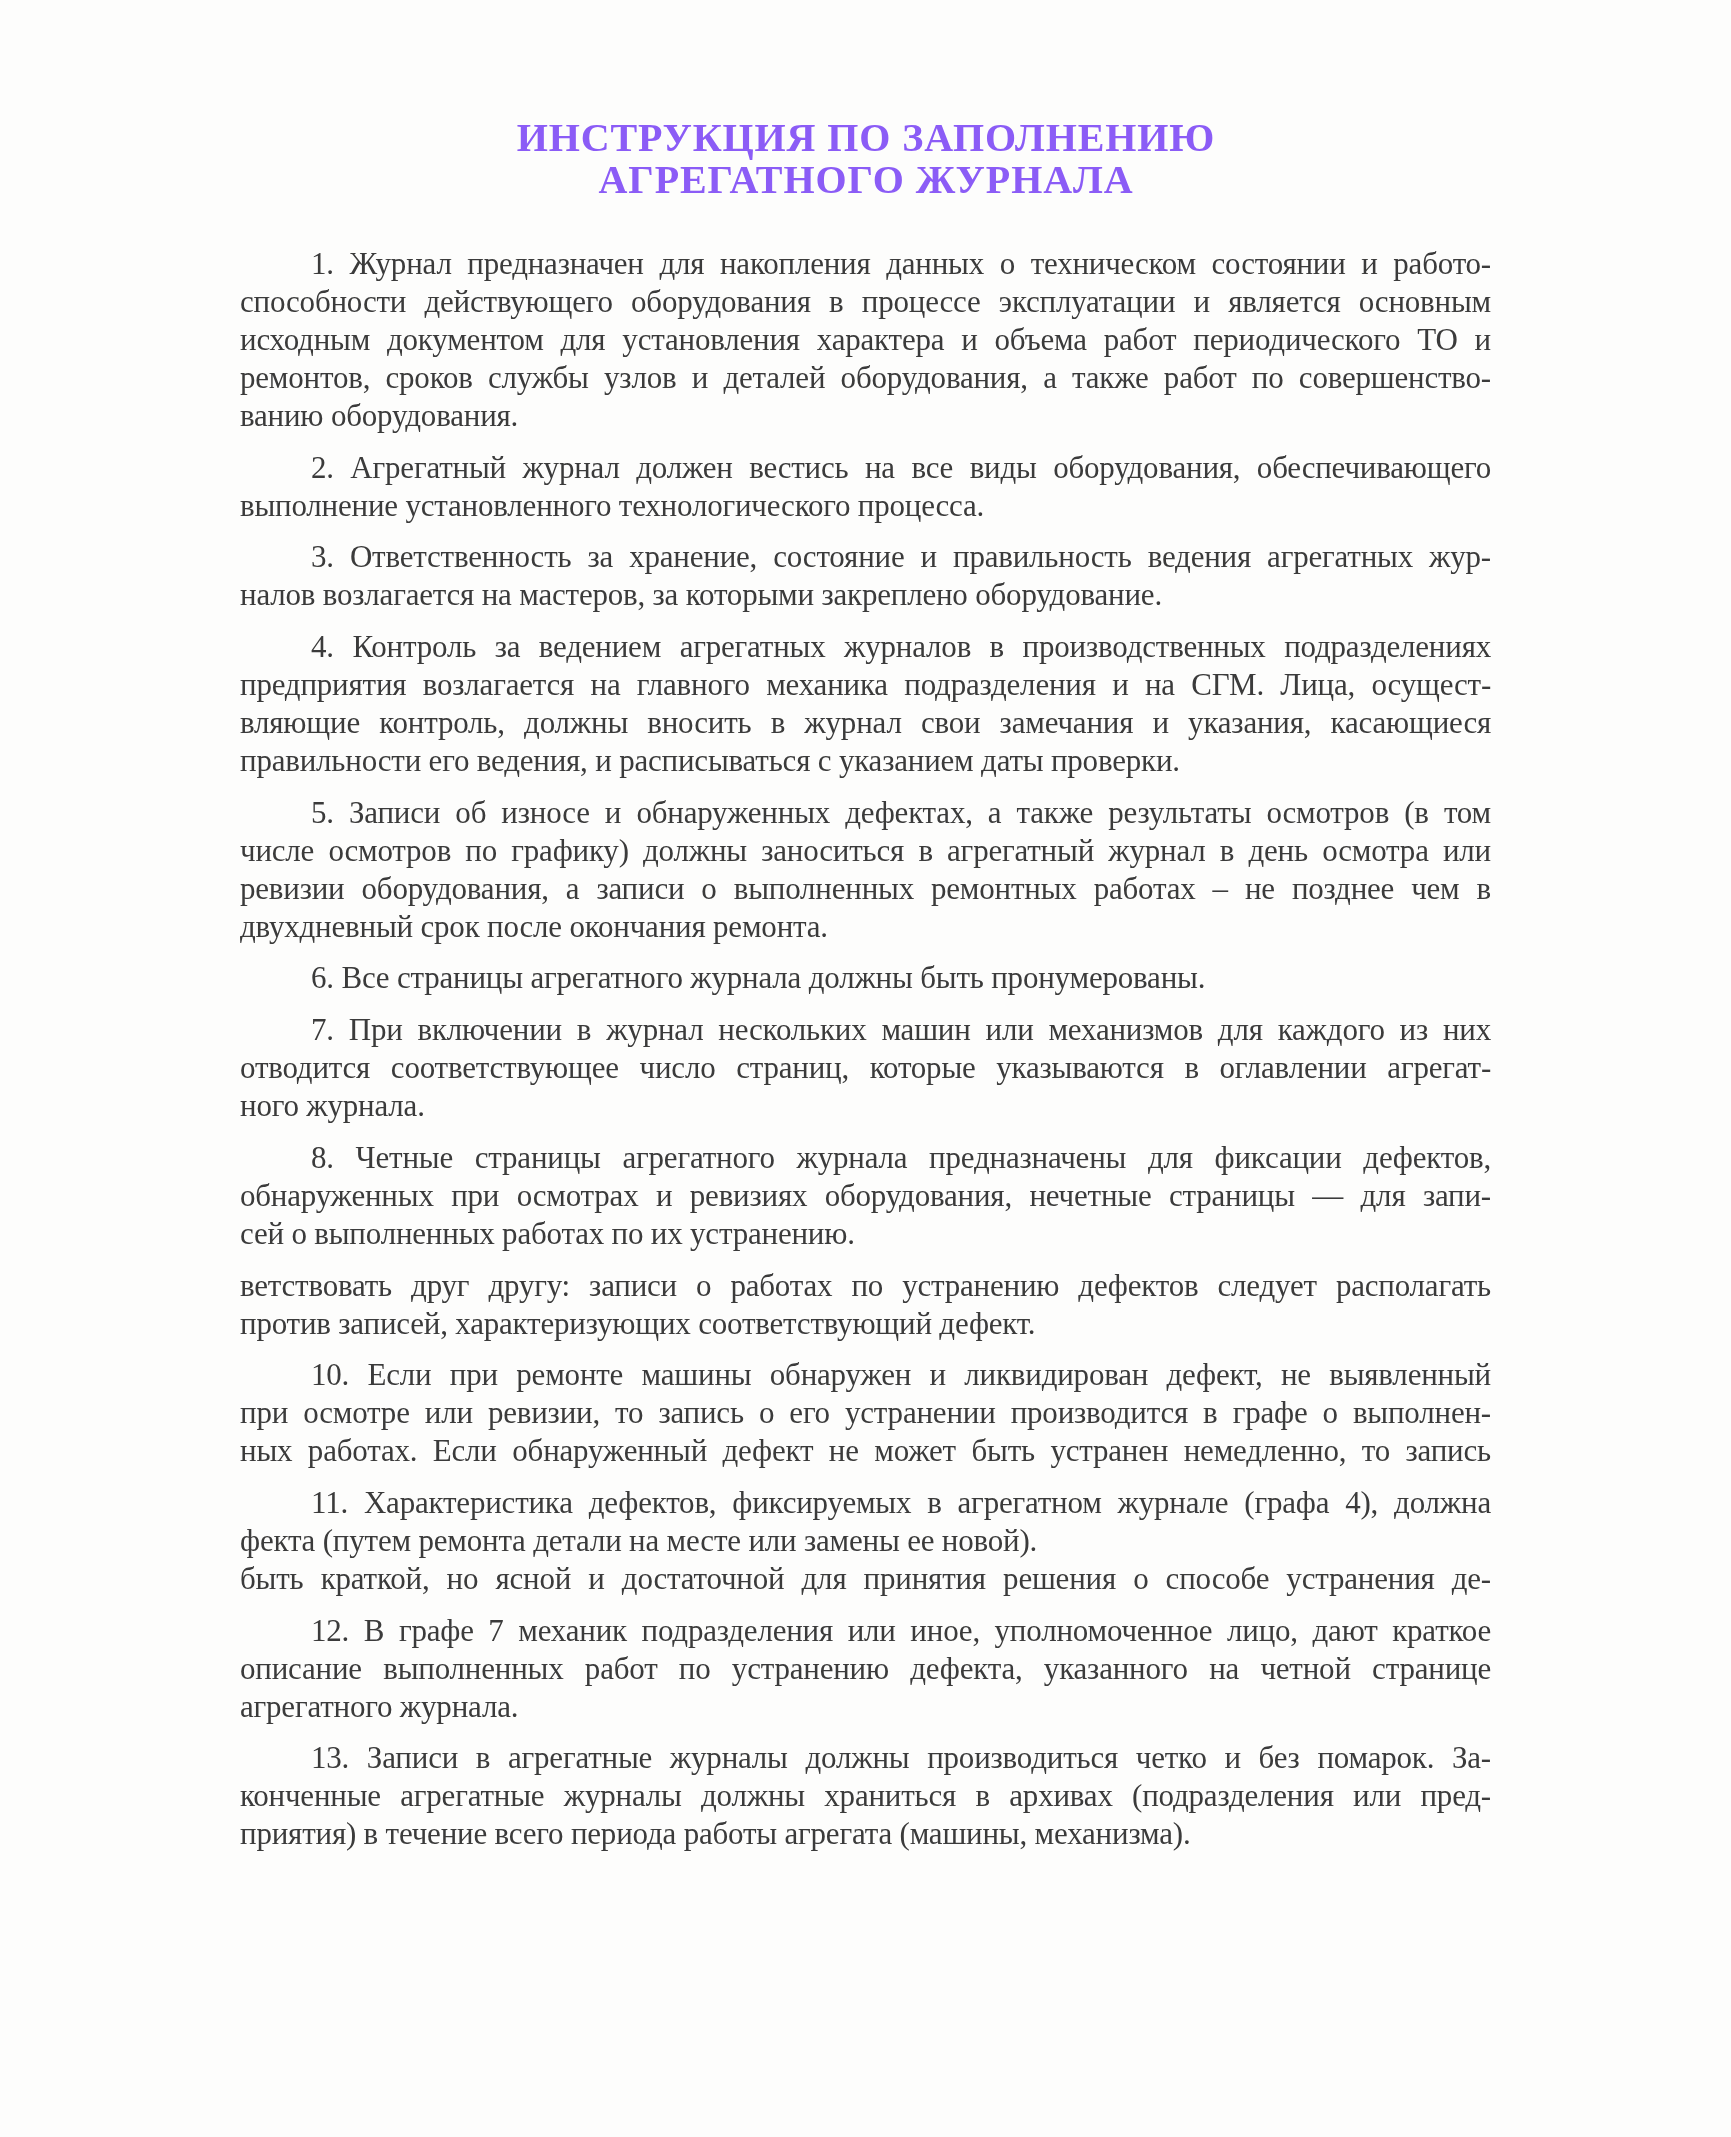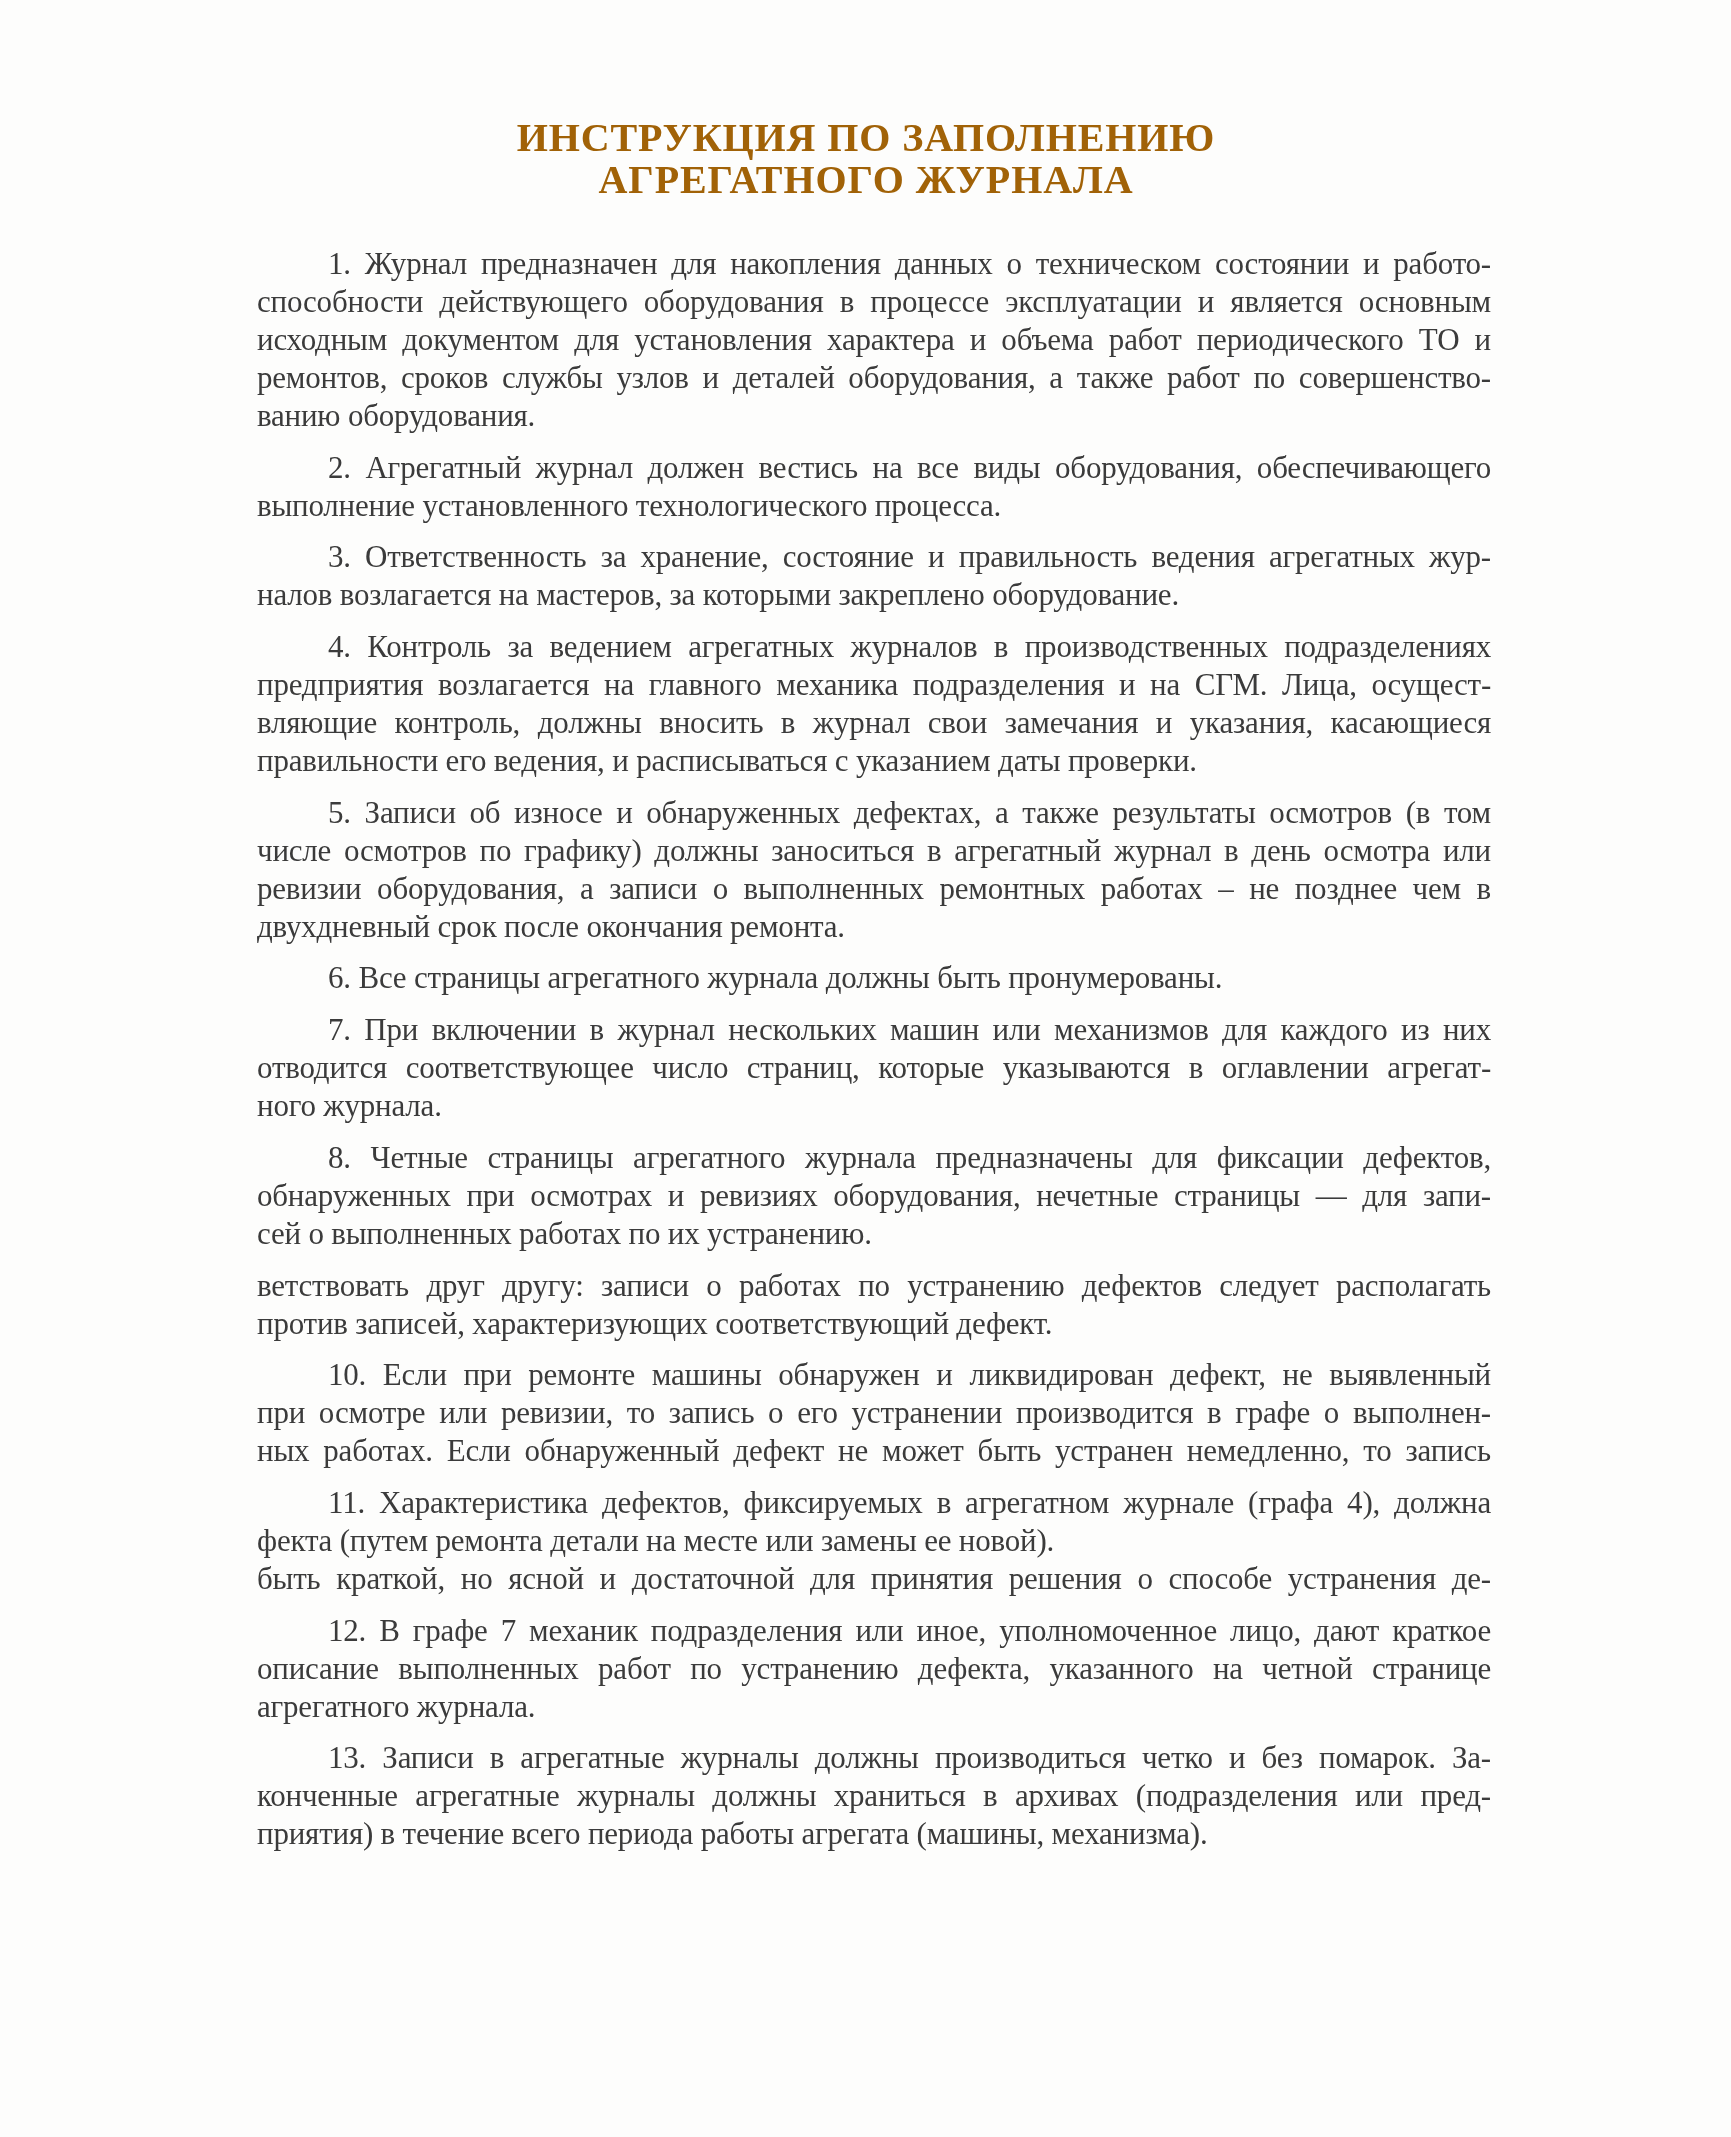--- a/index.html
+++ b/index.html
@@ -14,35 +14,34 @@
     color: #3b3b3b;
     overflow: hidden;
   }
   .doc-title {
     margin: 0 0 44px 0;
     text-align: center;
     font-weight: bold;
     font-size: 40px;
     line-height: 42px;
     letter-spacing: 0.9px;
-    color: #a16207;
+    color: #8b5cf6;
   }
   .doc-title .t-line { display: block; }
   .body-text { width: 1251px; }
   .para { margin: 13.7px 0 0 0; }
   .para:first-child { margin-top: 0; }
   .pline {
     font-size: 31px;
     line-height: 38px;
     text-align: justify;
     text-align-last: justify;
     letter-spacing: -0.2px;
     white-space: normal;
     overflow: hidden;
-    margin-left: 17px;
   }
   .pline.first { text-indent: 71px; }
   .pline.last { text-align-last: left; }
 </style>
 </head>
 <body>
 
 <div class="page">
   <h1 class="doc-title">
     <span class="t-line">ИНСТРУКЦИЯ ПО ЗАПОЛНЕНИЮ</span>

